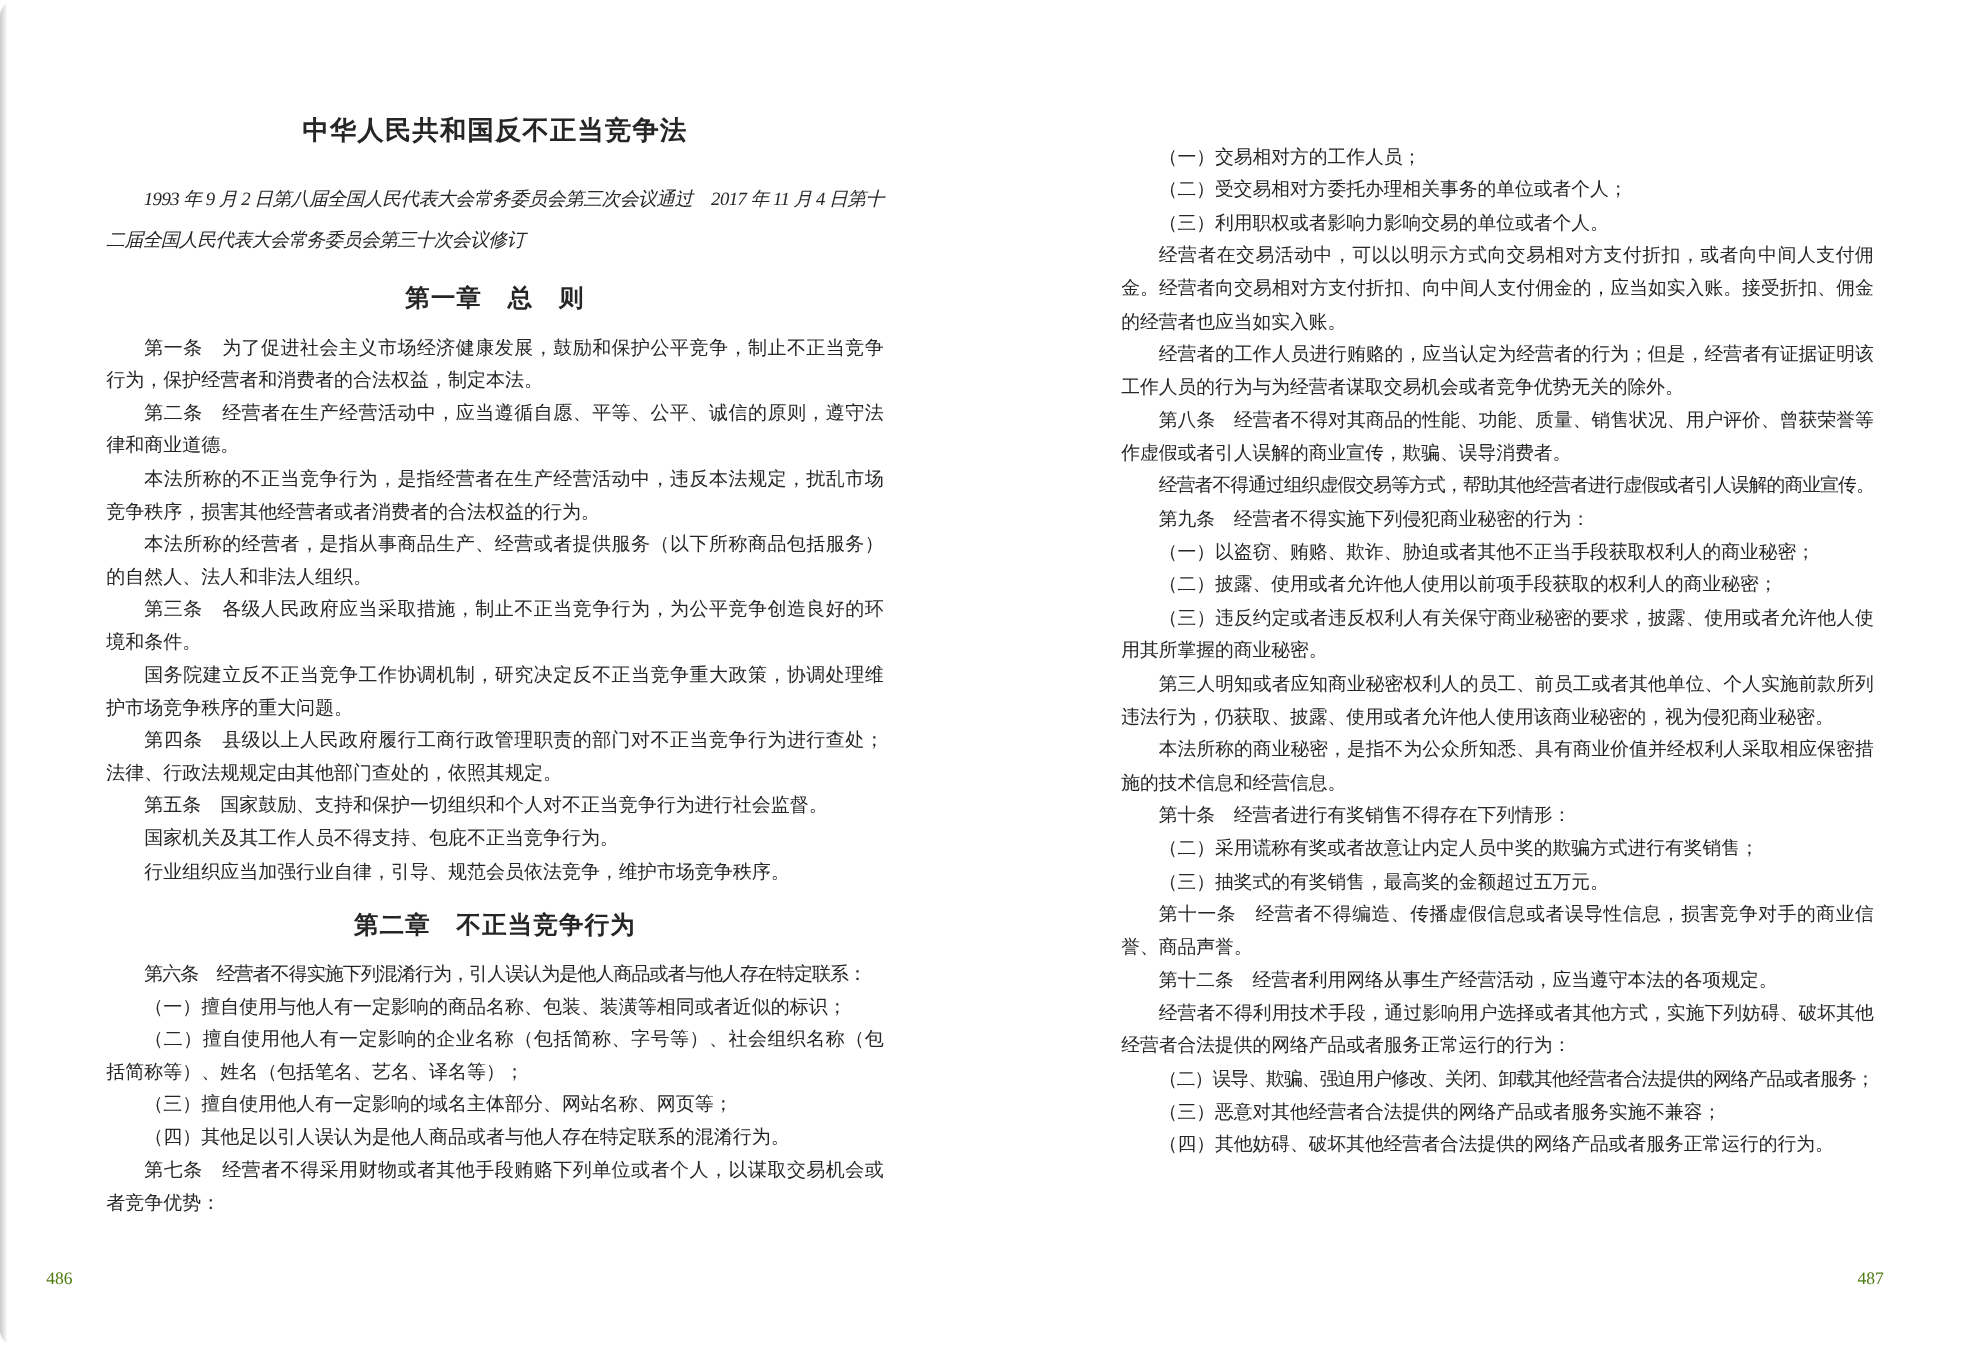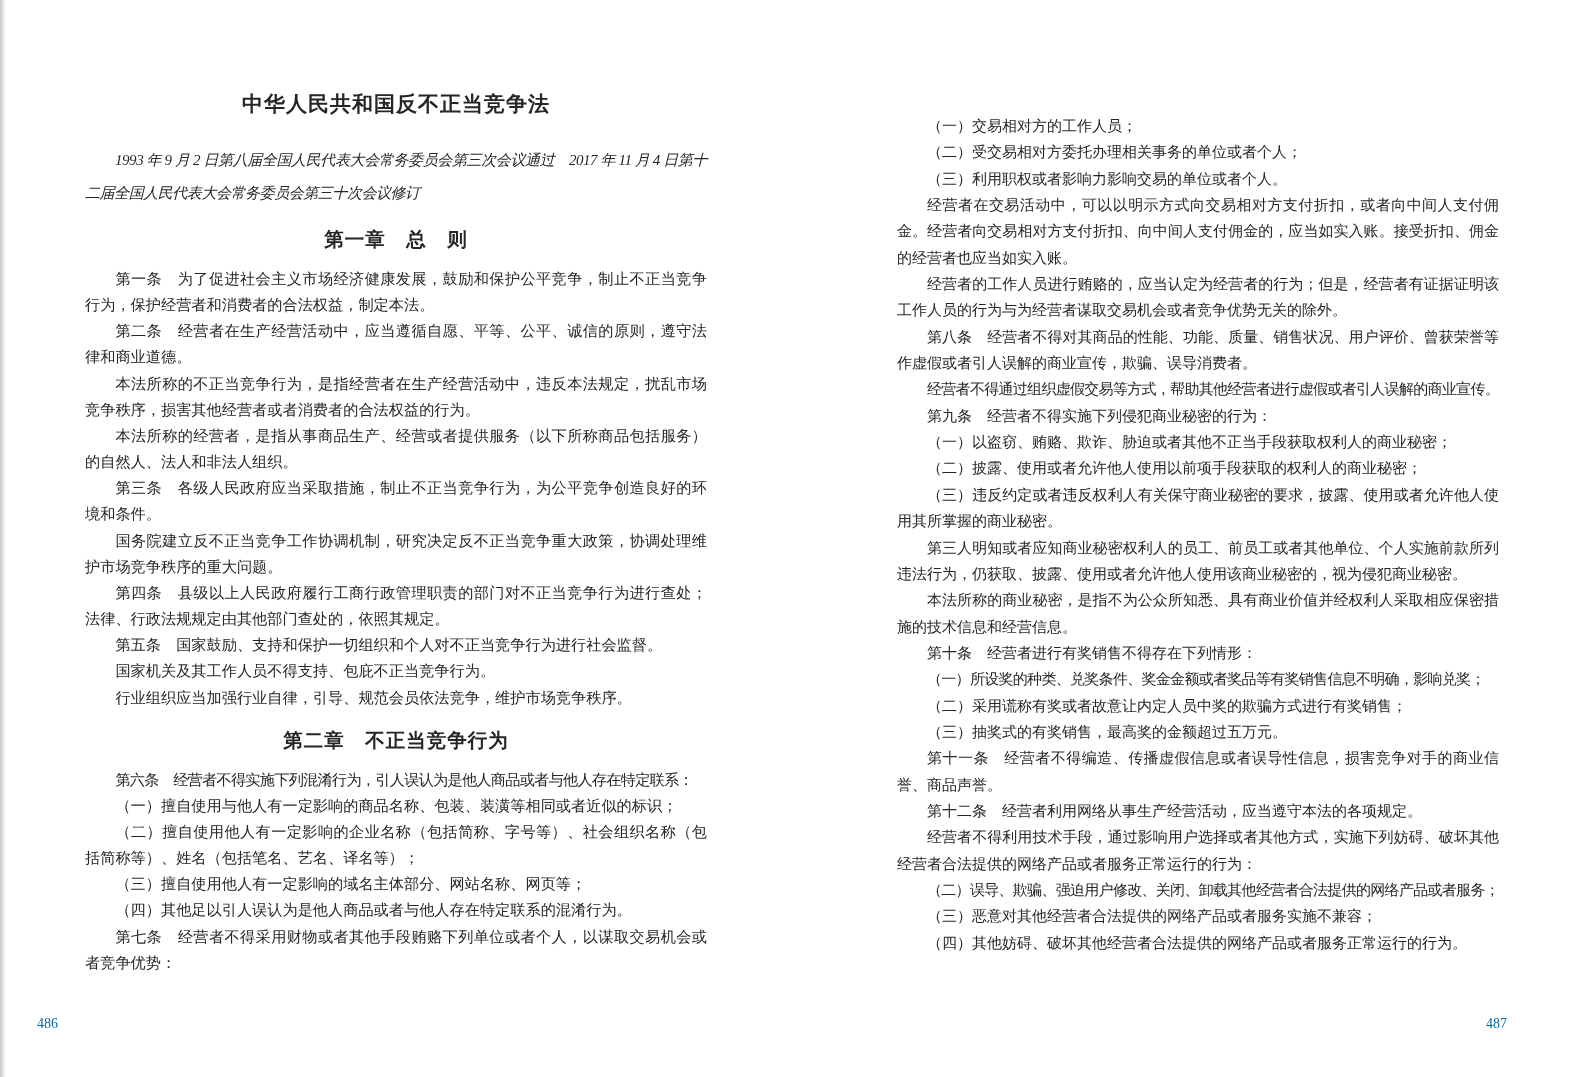--- a/index.html
+++ b/index.html
@@ -3,20 +3,21 @@
 <meta charset="utf-8">
 <style>
   html,body{margin:0;padding:0;background:#ffffff;}
   .sheet{
     position:relative;
     width:1587px;height:1077px;
     background:#ffffff;
     overflow:hidden;
     font-family:"Liberation Serif","DejaVu Serif",serif;
     color:#262626;
+    border-radius:13px;
   }
   .spine-shadow{
     position:absolute;left:0;top:0;bottom:0;width:6px;
     background:linear-gradient(90deg,#c9c9c9,#ffffff);
   }
   .page-left{position:absolute;left:85px;top:0;width:622px;}
   .page-right{position:absolute;left:897px;top:87px;width:602px;margin-top:26px;}
 
   .doc-title{
     margin:92px 0 0 0;
@@ -41,21 +42,21 @@
     margin:0;padding:0;
     font-size:15.2px;line-height:26.15px;
     text-indent:2em;text-align:justify;
   }
   .page-right .para{font-size:15px;line-height:26.35px;}
   .para.squeeze{letter-spacing:-0.75px;}
   .page-right .para.squeeze{letter-spacing:-0.7px;}
   .art{font-weight:normal;}
   .pagenum{
     position:absolute;top:1016px;
-    font-size:14px;line-height:16px;color:#0369a1;
+    font-size:14px;line-height:16px;color:#4d7c0f;
     font-family:"Liberation Serif","DejaVu Serif",serif;
   }
   .pagenum-left{left:37px;}
   .pagenum-right{left:1486px;}
 </style>
 </head>
 <body>
 
 <div class="sheet">
   <div class="spine-shadow"></div>
@@ -94,21 +95,20 @@
         <p class="para">经营者的工作人员进行贿赂的，应当认定为经营者的行为；但是，经营者有证据证明该工作人员的行为与为经营者谋取交易机会或者竞争优势无关的除外。</p>
         <p class="para"><b class="art">第八条</b>　经营者不得对其商品的性能、功能、质量、销售状况、用户评价、曾获荣誉等作虚假或者引人误解的商业宣传，欺骗、误导消费者。</p>
         <p class="para squeeze">经营者不得通过组织虚假交易等方式，帮助其他经营者进行虚假或者引人误解的商业宣传。</p>
         <p class="para"><b class="art">第九条</b>　经营者不得实施下列侵犯商业秘密的行为：</p>
         <p class="para">（一）以盗窃、贿赂、欺诈、胁迫或者其他不正当手段获取权利人的商业秘密；</p>
         <p class="para">（二）披露、使用或者允许他人使用以前项手段获取的权利人的商业秘密；</p>
         <p class="para">（三）违反约定或者违反权利人有关保守商业秘密的要求，披露、使用或者允许他人使用其所掌握的商业秘密。</p>
         <p class="para">第三人明知或者应知商业秘密权利人的员工、前员工或者其他单位、个人实施前款所列违法行为，仍获取、披露、使用或者允许他人使用该商业秘密的，视为侵犯商业秘密。</p>
         <p class="para">本法所称的商业秘密，是指不为公众所知悉、具有商业价值并经权利人采取相应保密措施的技术信息和经营信息。</p>
         <p class="para"><b class="art">第十条</b>　经营者进行有奖销售不得存在下列情形：</p>
-        <p class="para squeeze">（一）所设奖的种类、兑奖条件、奖金金额或者奖品等有奖销售信息不明确，影响兑奖；</p>
         <p class="para">（二）采用谎称有奖或者故意让内定人员中奖的欺骗方式进行有奖销售；</p>
         <p class="para">（三）抽奖式的有奖销售，最高奖的金额超过五万元。</p>
         <p class="para"><b class="art">第十一条</b>　经营者不得编造、传播虚假信息或者误导性信息，损害竞争对手的商业信誉、商品声誉。</p>
         <p class="para"><b class="art">第十二条</b>　经营者利用网络从事生产经营活动，应当遵守本法的各项规定。</p>
         <p class="para">经营者不得利用技术手段，通过影响用户选择或者其他方式，实施下列妨碍、破坏其他经营者合法提供的网络产品或者服务正常运行的行为：</p>
         <p class="para squeeze">（二）误导、欺骗、强迫用户修改、关闭、卸载其他经营者合法提供的网络产品或者服务；</p>
         <p class="para">（三）恶意对其他经营者合法提供的网络产品或者服务实施不兼容；</p>
         <p class="para">（四）其他妨碍、破坏其他经营者合法提供的网络产品或者服务正常运行的行为。</p>
       </div>
   </div>

